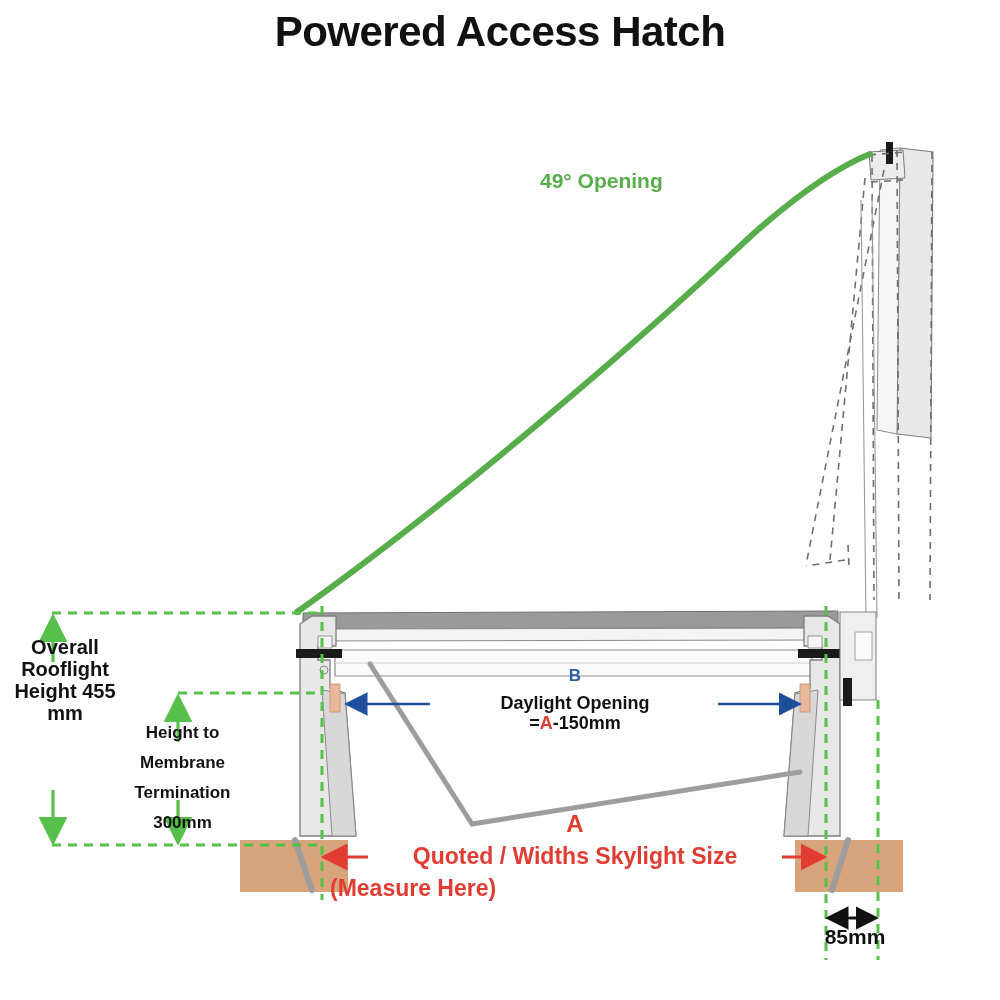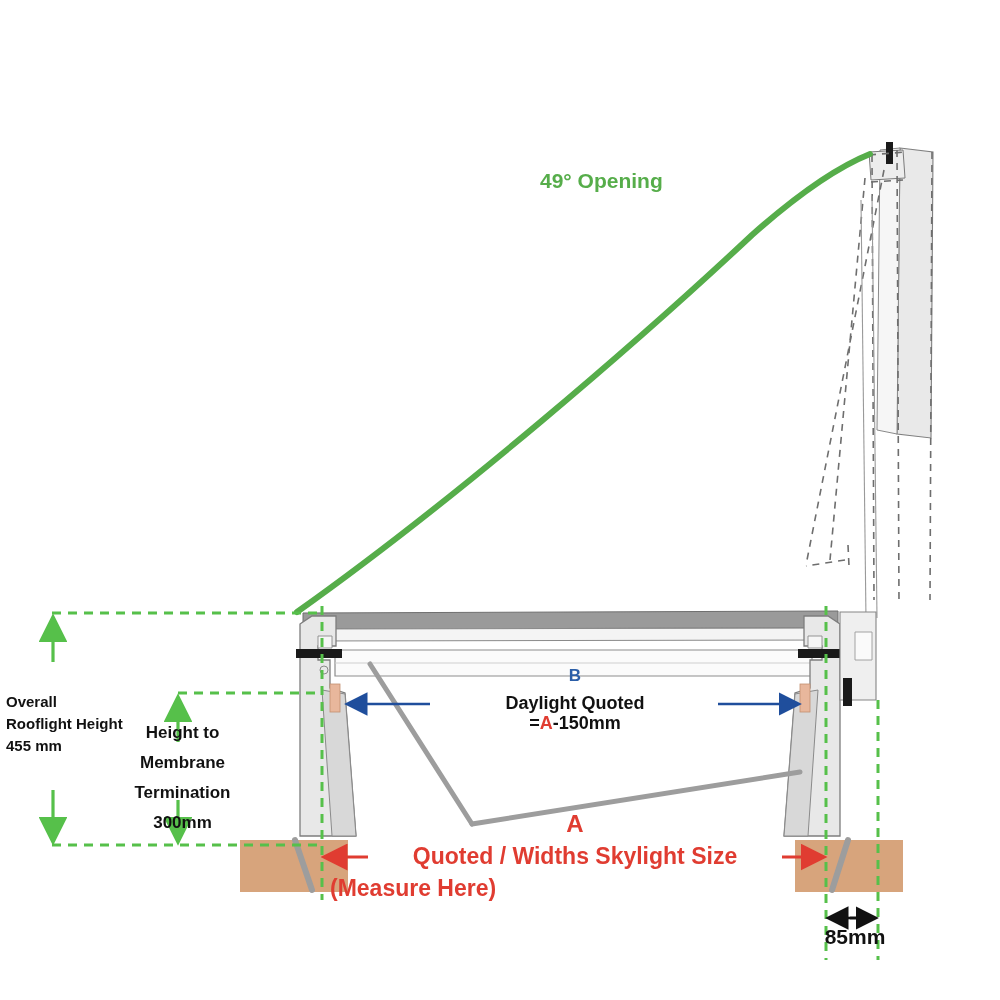--- a/index.html
+++ b/index.html
@@ -6,38 +6,39 @@
   body{width:1000px;height:1000px;overflow:hidden;
        font-family:"Liberation Sans","DejaVu Sans",sans-serif;}
   #stage{position:relative;width:1000px;height:1000px;background:#fff;}
   #stage svg{position:absolute;left:0;top:0;}
   .ttl{position:absolute;width:100%;text-align:center;font-weight:bold;color:#111;
        letter-spacing:-0.5px;}
   #t1{top:8px;font-size:42px;}
   #t2{top:80px;font-size:42px;}
   .lbl{position:absolute;font-weight:bold;}
   #lbl-open{left:540px;top:169px;font-size:21px;color:#56ad4a;}
-  #blk-left{left:6px;top:691px;width:118px;font-size:15px;
+  #blk-left{left:6px;top:636px;width:118px;text-align:center;font-size:20px;
             line-height:22px;color:#111;}
   #blk-mid{left:120px;top:718px;width:125px;text-align:center;font-size:17px;
            line-height:30px;color:#111;}
   #lbl-B{left:520px;top:666px;width:110px;text-align:center;font-size:17px;color:#2b5ea8;}
   #lbl-day{left:430px;top:693px;width:290px;text-align:center;font-size:18px;color:#111;}
   #lbl-eq{left:430px;top:713px;width:290px;text-align:center;font-size:18px;color:#111;}
   #lbl-eq .rd{color:#e03c31;}
   #lbl-A{left:520px;top:810px;width:110px;text-align:center;font-size:24px;color:#e03c31;}
   #lbl-q{left:330px;top:843px;width:490px;text-align:center;font-size:23px;color:#e03c31;}
   #lbl-m{left:330px;top:875px;width:490px;text-align:left;font-size:23px;color:#e03c31;}
   #lbl-85{left:790px;top:925px;width:130px;text-align:center;font-size:21px;color:#111;}
 </style>
 </head>
 <body>
 
 <div id="stage">
 
+  <div class="ttl" id="t1">Powered Access Hatch</div>
 
   <svg width="1000" height="1000" viewBox="0 0 1000 1000">
 
     <defs>
       <marker id="mG" markerWidth="9" markerHeight="9" refX="7.5" refY="4.5" orient="auto">
         <path d="M0,0 L9,4.5 L0,9 z" fill="#56c04a"></path>
       </marker>
       <marker id="mB" markerWidth="9" markerHeight="9" refX="7.5" refY="4.5" orient="auto">
         <path d="M0,0 L9,4.5 L0,9 z" fill="#1f4e9c"></path>
       </marker>
@@ -150,21 +151,21 @@
   </svg>
 
   <div class="lbl" id="lbl-open">49° Opening</div>
 
   <div class="lbl" id="blk-left">Overall Rooflight Height 455 mm</div>
 
   <div class="lbl" id="blk-mid">Height to Membrane Termination 300mm</div>
 
   <div class="lbl" id="lbl-B">B</div>
 
-  <div class="lbl" id="lbl-day">Daylight Quoted</div>
+  <div class="lbl" id="lbl-day">Daylight Opening</div>
 
   <div class="lbl" id="lbl-eq"><span>=</span><span class="rd">A</span><span>-150mm</span></div>
 
   <div class="lbl" id="lbl-A">A</div>
 
   <div class="lbl" id="lbl-q">Quoted / Widths Skylight Size</div>
 
   <div class="lbl" id="lbl-m">(Measure Here)</div>
 
   <div class="lbl" id="lbl-85">85mm</div>

